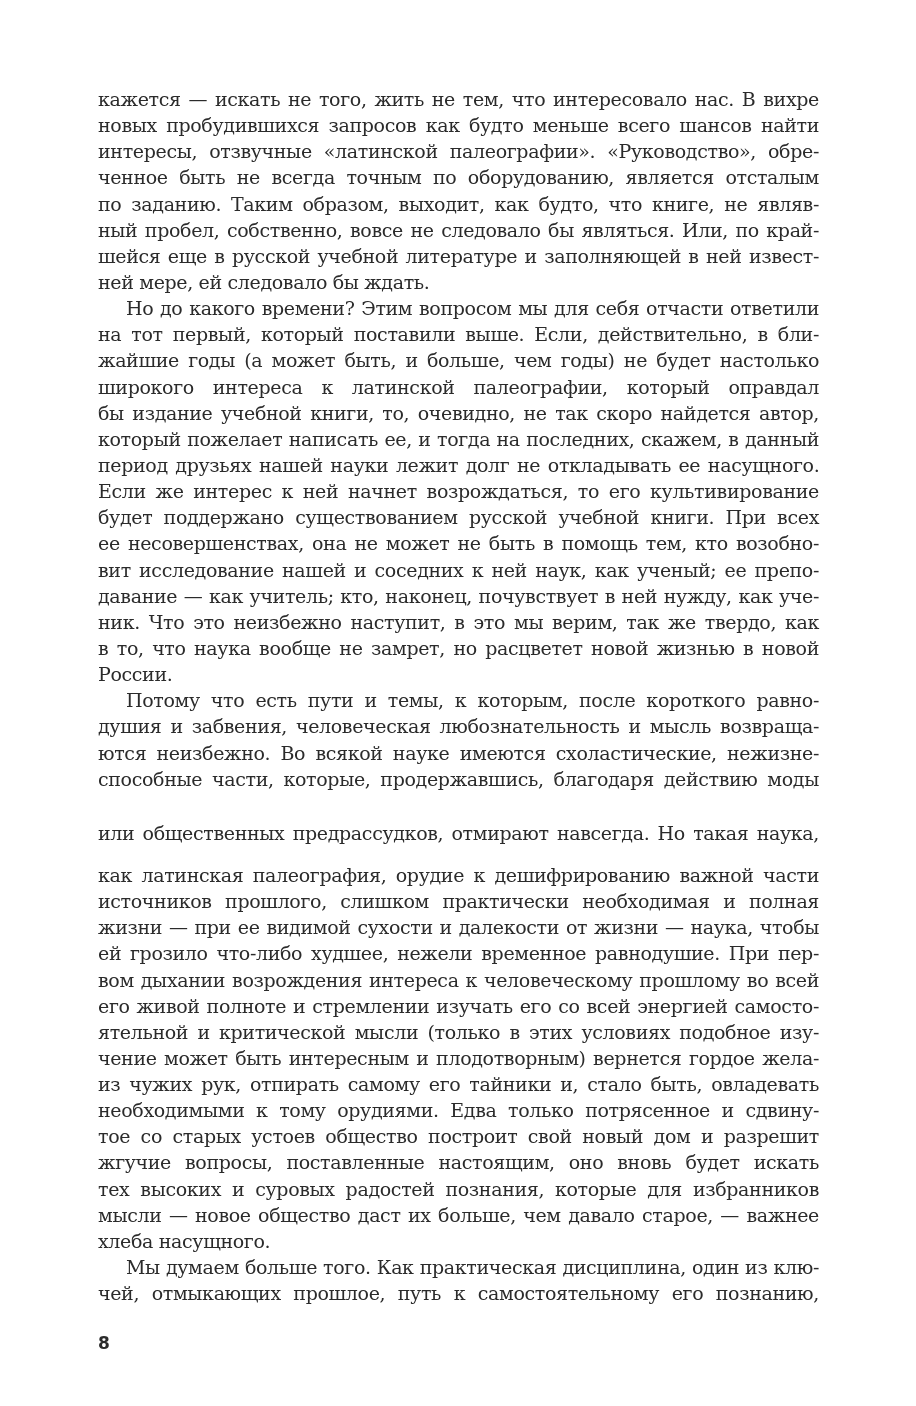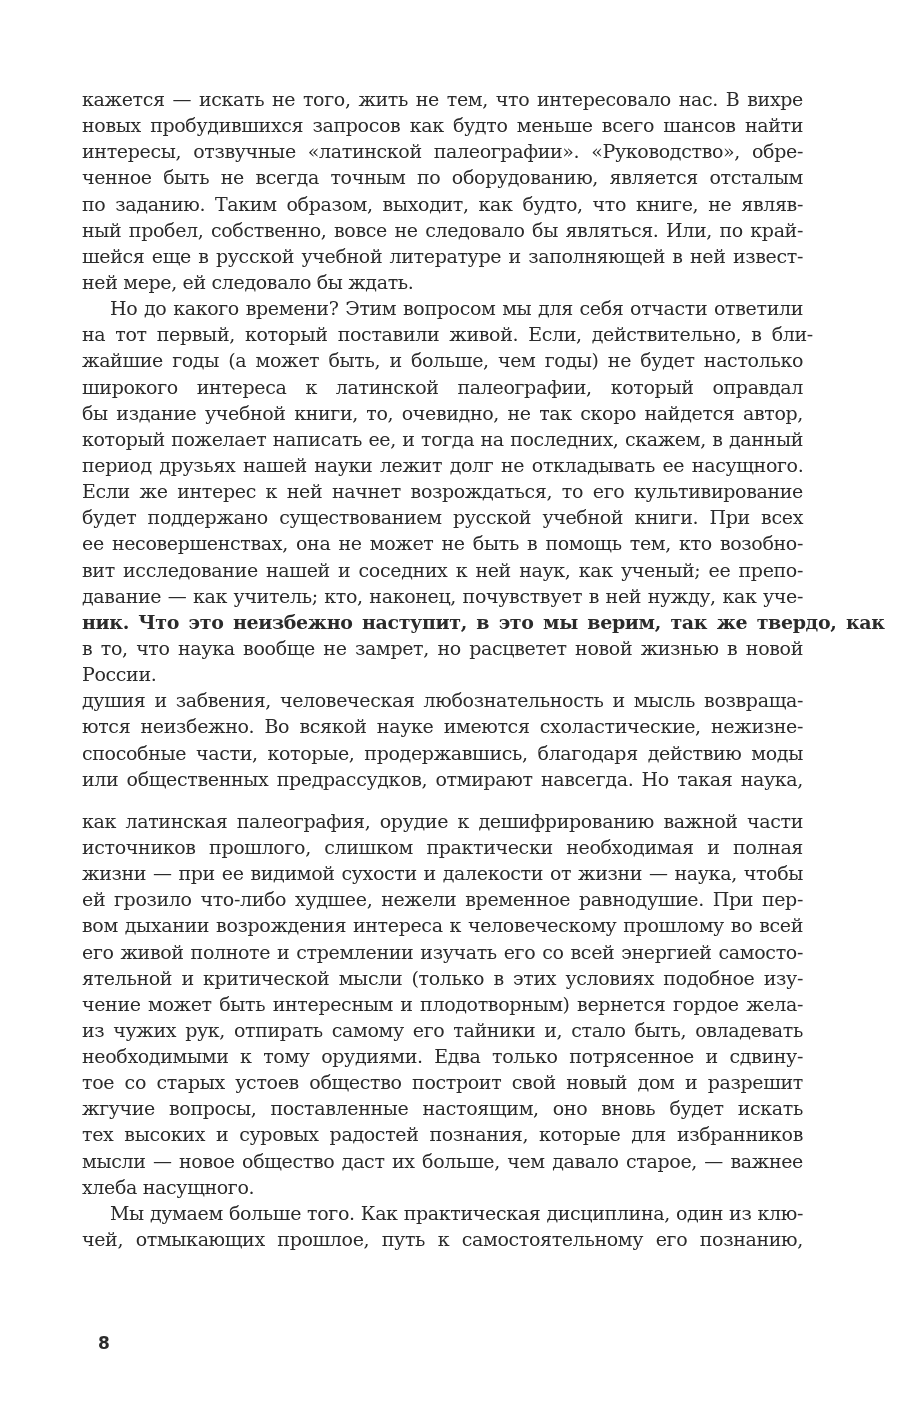--- a/index.html
+++ b/index.html
@@ -15,21 +15,21 @@
     }
     .page {
       position: absolute;
       left: 0; top: 0;
       width: 916px;
       height: 1406px;
       background: #ffffff;
     }
     .text-column {
       position: absolute;
-      left: 82px;
+      left: 98px;
       top: 86px;
       width: 721px;
       font-family: "DejaVu Serif", "Liberation Serif", serif;
       font-size: 19px;
       line-height: 26.15px;
       color: #2b2b2b;
       letter-spacing: -0.35px;
     }
     .line {
       display: block;
@@ -65,40 +65,41 @@
         <span class="line" style="text-align-last: left; text-align: left; word-spacing: 3.572px;">новых пробудившихся запросов как будто меньше всего шансов найти</span>
         <span class="line" style="text-align-last: left; text-align: left; word-spacing: 6.309px;">интересы, отзвучные «латинской палеографии». «Руководство», обре-</span>
         <span class="line" style="text-align-last: left; text-align: left; word-spacing: 5.824px;">ченное быть не всегда точным по оборудованию, является отсталым</span>
         <span class="line" style="text-align-last: left; text-align: left; word-spacing: 4.203px;">по заданию. Таким образом, выходит, как будто, что книге, не являв-</span>
         <span class="line" style="text-align-last: left; text-align: left; word-spacing: 1.786px;">ный пробел, собственно, вовсе не следовало бы являться. Или, по край-</span>
         <span class="line" style="text-align-last: left; text-align: left; word-spacing: 1.669px;">шейся еще в русской учебной литературе и заполняющей в ней извест-</span>
         <span class="line last" style="text-align-last: left; text-align: left;">ней мере, ей следовало бы ждать.</span>
       </div>
       <div class="paragraph">
         <span class="line indent" style="text-align-last: left; text-align: left; word-spacing: 1.012px;">Но до какого времени? Этим вопросом мы для себя отчасти ответили</span>
-        <span class="line" style="text-align-last: left; text-align: left; word-spacing: 4.337px;">на тот первый, который поставили живой. Если, действительно, в бли-</span>
+        <span class="line" style="text-align-last: left; text-align: left; word-spacing: 4.337px;">на тот первый, который поставили выше. Если, действительно, в бли-</span>
         <span class="line" style="text-align-last: left; text-align: left; word-spacing: 3.545px;">жайшие годы (а может быть, и больше, чем годы) не будет настолько</span>
         <span class="line" style="text-align-last: left; text-align: right; word-spacing: 13.26px;">широкого интереса к латинской палеографии, который оправдал</span>
         <span class="line" style="text-align-last: left; text-align: right; word-spacing: 2.764px;">бы издание учебной книги, то, очевидно, не так скоро найдется автор,</span>
         <span class="line" style="text-align-last: left; text-align: left; word-spacing: 0.689px;">который пожелает написать ее, и тогда на последних, скажем, в данный</span>
         <span class="line" style="text-align-last: left; text-align: left; word-spacing: 1.894px;">период друзьях нашей науки лежит долг не откладывать ее насущного.</span>
         <span class="line" style="text-align-last: left; text-align: left; word-spacing: 3.995px;">Если же интерес к ней начнет возрождаться, то его культивирование</span>
         <span class="line" style="text-align-last: left; text-align: left; word-spacing: 5.592px;">будет поддержано существованием русской учебной книги. При всех</span>
         <span class="line" style="text-align-last: left; text-align: left; word-spacing: 2.408px;">ее несовершенствах, она не может не быть в помощь тем, кто возобно-</span>
         <span class="line" style="text-align-last: left; text-align: left; word-spacing: 2.517px;">вит исследование нашей и соседних к ней наук, как ученый; ее препо-</span>
         <span class="line" style="text-align-last: left; text-align: left; word-spacing: 0.885px;">давание — как учитель; кто, наконец, почувствует в ней нужду, как уче-</span>
-        <span class="line" style="text-align-last: left; text-align: left; word-spacing: 3.168px; font-weight: bold;">ник. Что это неизбежно наступит, в это мы верим, так же твердо, как</span>
+        <span class="line" style="text-align-last: left; text-align: left; word-spacing: 3.168px;">ник. Что это неизбежно наступит, в это мы верим, так же твердо, как</span>
         <span class="line" style="text-align-last: left; text-align: left; word-spacing: 2.743px;">в то, что наука вообще не замрет, но расцветет новой жизнью в новой</span>
         <span class="line last" style="text-align-last: left; text-align: left;">России.</span>
       </div>
       <div class="paragraph">
+        <span class="line indent" style="text-align-last: left; text-align: left; word-spacing: 5.361px;">Потому что есть пути и темы, к которым, после короткого равно-</span>
         <span class="line" style="text-align-last: left; text-align: left; word-spacing: 3.281px;">душия и забвения, человеческая любознательность и мысль возвраща-</span>
         <span class="line" style="text-align-last: left; text-align: left; word-spacing: 4.545px;">ются неизбежно. Во всякой науке имеются схоластические, нежизне-</span>
         <span class="line" style="text-align-last: left; text-align: left; word-spacing: 4.159px;">способные части, которые, продержавшись, благодаря действию моды</span>
-        <span class="line" style="text-align-last: left; text-align: center; word-spacing: 2.56px;">или общественных предрассудков, отмирают навсегда. Но такая наука,</span>
+        <span class="line" style="text-align-last: left; text-align: center; word-spacing: 2.56px; margin-top: 28px;">или общественных предрассудков, отмирают навсегда. Но такая наука,</span>
         <span class="line" style="text-align-last: left; text-align: left; word-spacing: 3.739px; margin-top: 16px;">как латинская палеография, орудие к дешифрированию важной части</span>
         <span class="line" style="text-align-last: left; text-align: left; word-spacing: 7.758px;">источников прошлого, слишком практически необходимая и полная</span>
         <span class="line" style="text-align-last: left; text-align: left; word-spacing: 1.168px;">жизни — при ее видимой сухости и далекости от жизни — наука, чтобы</span>
         <span class="line" style="text-align-last: left; text-align: left; word-spacing: 3.117px;">ей грозило что-либо худшее, нежели временное равнодушие. При пер-</span>
         <span class="line" style="text-align-last: left; text-align: center; word-spacing: 1.217px;">вом дыхании возрождения интереса к человеческому прошлому во всей</span>
         <span class="line" style="text-align-last: left; text-align: left; word-spacing: 1.212px;">его живой полноте и стремлении изучать его со всей энергией самосто-</span>
         <span class="line" style="text-align-last: left; text-align: left; word-spacing: 3.58px;">ятельной и критической мысли (только в этих условиях подобное изу-</span>
         <span class="line" style="text-align-last: left; text-align: left; word-spacing: 1.762px;">чение может быть интересным и плодотворным) вернется гордое жела-</span>
         <span class="line" style="text-align-last: left; text-align: left; word-spacing: 3.289px;">из чужих рук, отпирать самому его тайники и, стало быть, овладевать</span>
         <span class="line" style="text-align-last: left; text-align: left; word-spacing: 5.891px;">необходимыми к тому орудиями. Едва только потрясенное и сдвину-</span>

